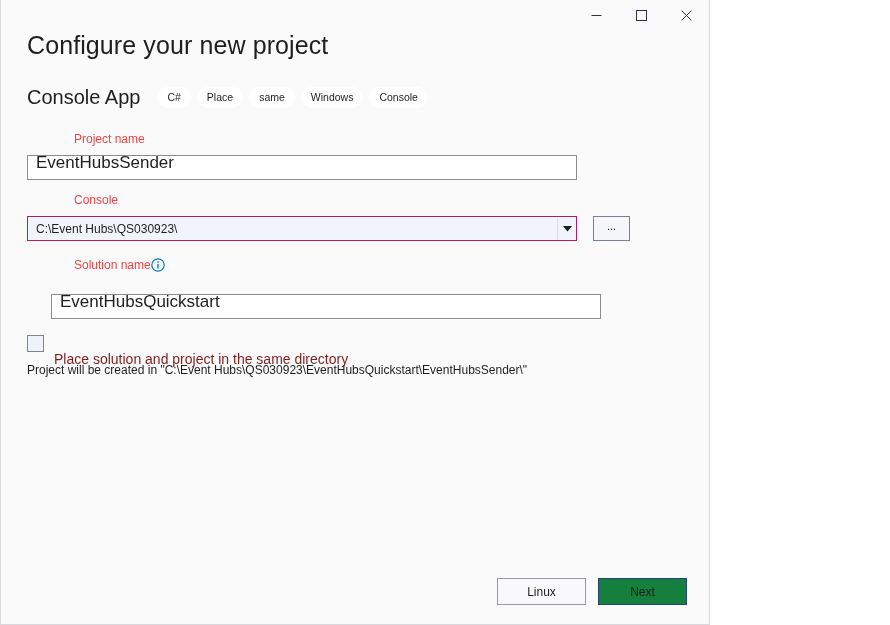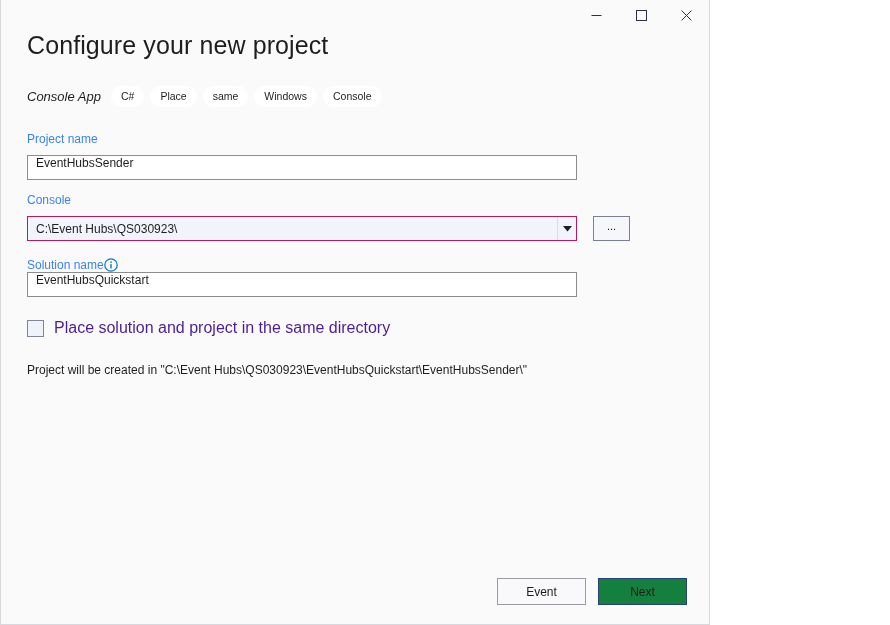--- a/index.html
+++ b/index.html
@@ -63,43 +63,43 @@
 
   
   .template-row {
     position: absolute;
     left: 26px;
     top: 86px;
     display: flex;
     align-items: center;
   }
   .template-name {
-    font-size: 13px;
-    color: #1e1e1e;
-    margin-right: 10px;
-    white-space: nowrap;
-    font-style: italic;
+    font-size: 20px;
+    color: #1e1e1e;
+    margin-right: 17px;
+    white-space: nowrap;
   }
   .chip {
     font-size: 10.5px;
     color: #1e1e1e;
     background: #ffffff;
     border-radius: 11px;
     padding: 5px 10px;
     margin-right: 6px;
     white-space: nowrap;
     line-height: 1;
   }
 
   
   .field-label {
     position: absolute;
     font-size: 12px;
-    color: #3b82f6;
-    white-space: nowrap;
+    color: #ef4444;
+    white-space: nowrap;
+    margin-left: 47px;
   }
   .label-project-name { left: 26px; top: 132px; }
   .label-location     { left: 26px; top: 193px; }
   .label-solution-name{ left: 26px; top: 258px; display: flex; align-items: center; }
 
   .info-icon {
     display: inline-flex;
     width: 14px;
     height: 14px;
     align-items: center;
@@ -108,27 +108,27 @@
 
   .text-input {
     position: absolute;
     box-sizing: border-box;
     left: 26px;
     width: 550px;
     height: 25px;
     background: #ffffff;
     border: 1px solid #8c8c8c;
     font-family: "Liberation Sans", sans-serif;
-    font-size: 12px;
+    font-size: 17px;
     color: #1e1e1e;
     padding: 0 0 10px 8px;
     outline: none;
   }
   .input-project-name  { top: 155px; }
-  .input-solution-name { top: 272px; }
+  .input-solution-name { top: 294px; margin-left: 24px; }
 
   .combo {
     position: absolute;
     box-sizing: border-box;
     left: 26px;
     top: 216px;
     width: 550px;
     height: 25px;
     background: #f2f4fb;
     border: 1px solid #be185d;
@@ -179,24 +179,25 @@
     align-items: center;
   }
   .checkbox-box {
     box-sizing: border-box;
     width: 17px;
     height: 17px;
     background: #eff2f9;
     border: 1px solid #7f8496;
   }
   .checkbox-label {
-    font-size: 16px;
-    color: #4c1d95;
+    font-size: 14px;
+    color: #7f1d1d;
     margin-left: 10px;
     white-space: nowrap;
+    margin-top: 32px;
   }
 
   
   .path-preview {
     position: absolute;
     left: 26px;
     top: 363px;
     font-size: 12px;
     color: #1e1e1e;
     white-space: nowrap;
@@ -297,17 +298,17 @@
   <input class="text-input input-solution-name" type="text" value="EventHubsQuickstart" style="">
 
   <div class="checkbox-row">
     <span class="checkbox-box"></span>
     <span class="checkbox-label">Place solution and project in the same directory</span>
   </div>
 
   <div class="path-preview">Project will be created in "C:\Event Hubs\QS030923\EventHubsQuickstart\EventHubsSender\"</div>
 
   <div class="footer">
-    <button class="btn btn-back">Event</button>
+    <button class="btn btn-back">Linux</button>
     <button class="btn btn-next">Next</button>
   </div>
 
 </div>
 
 </body></html>

